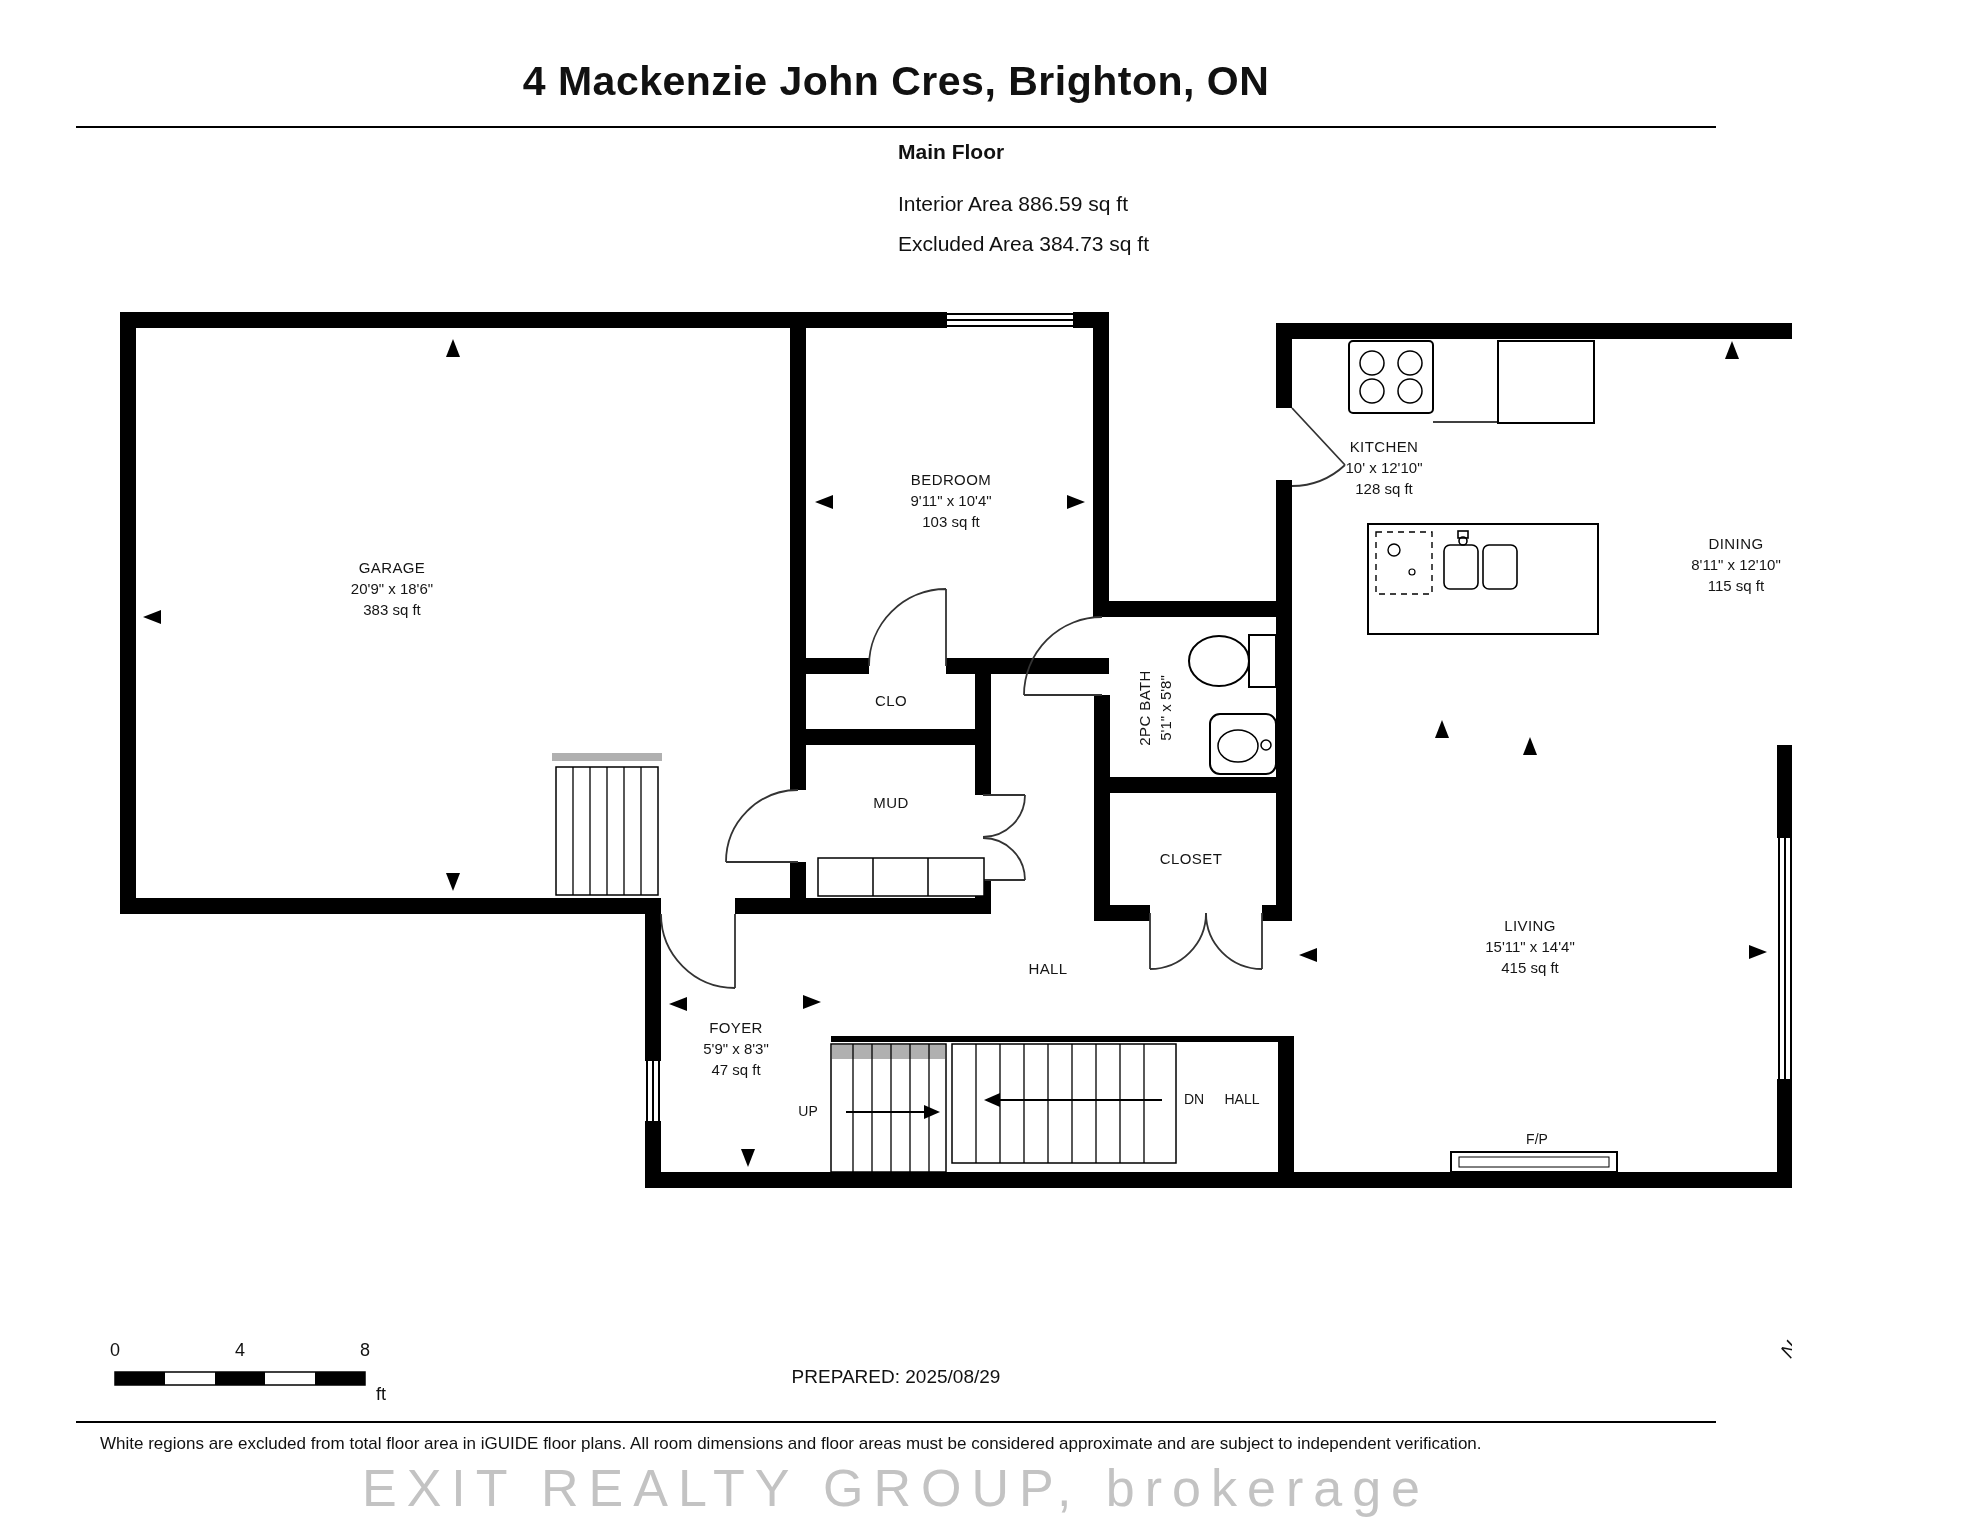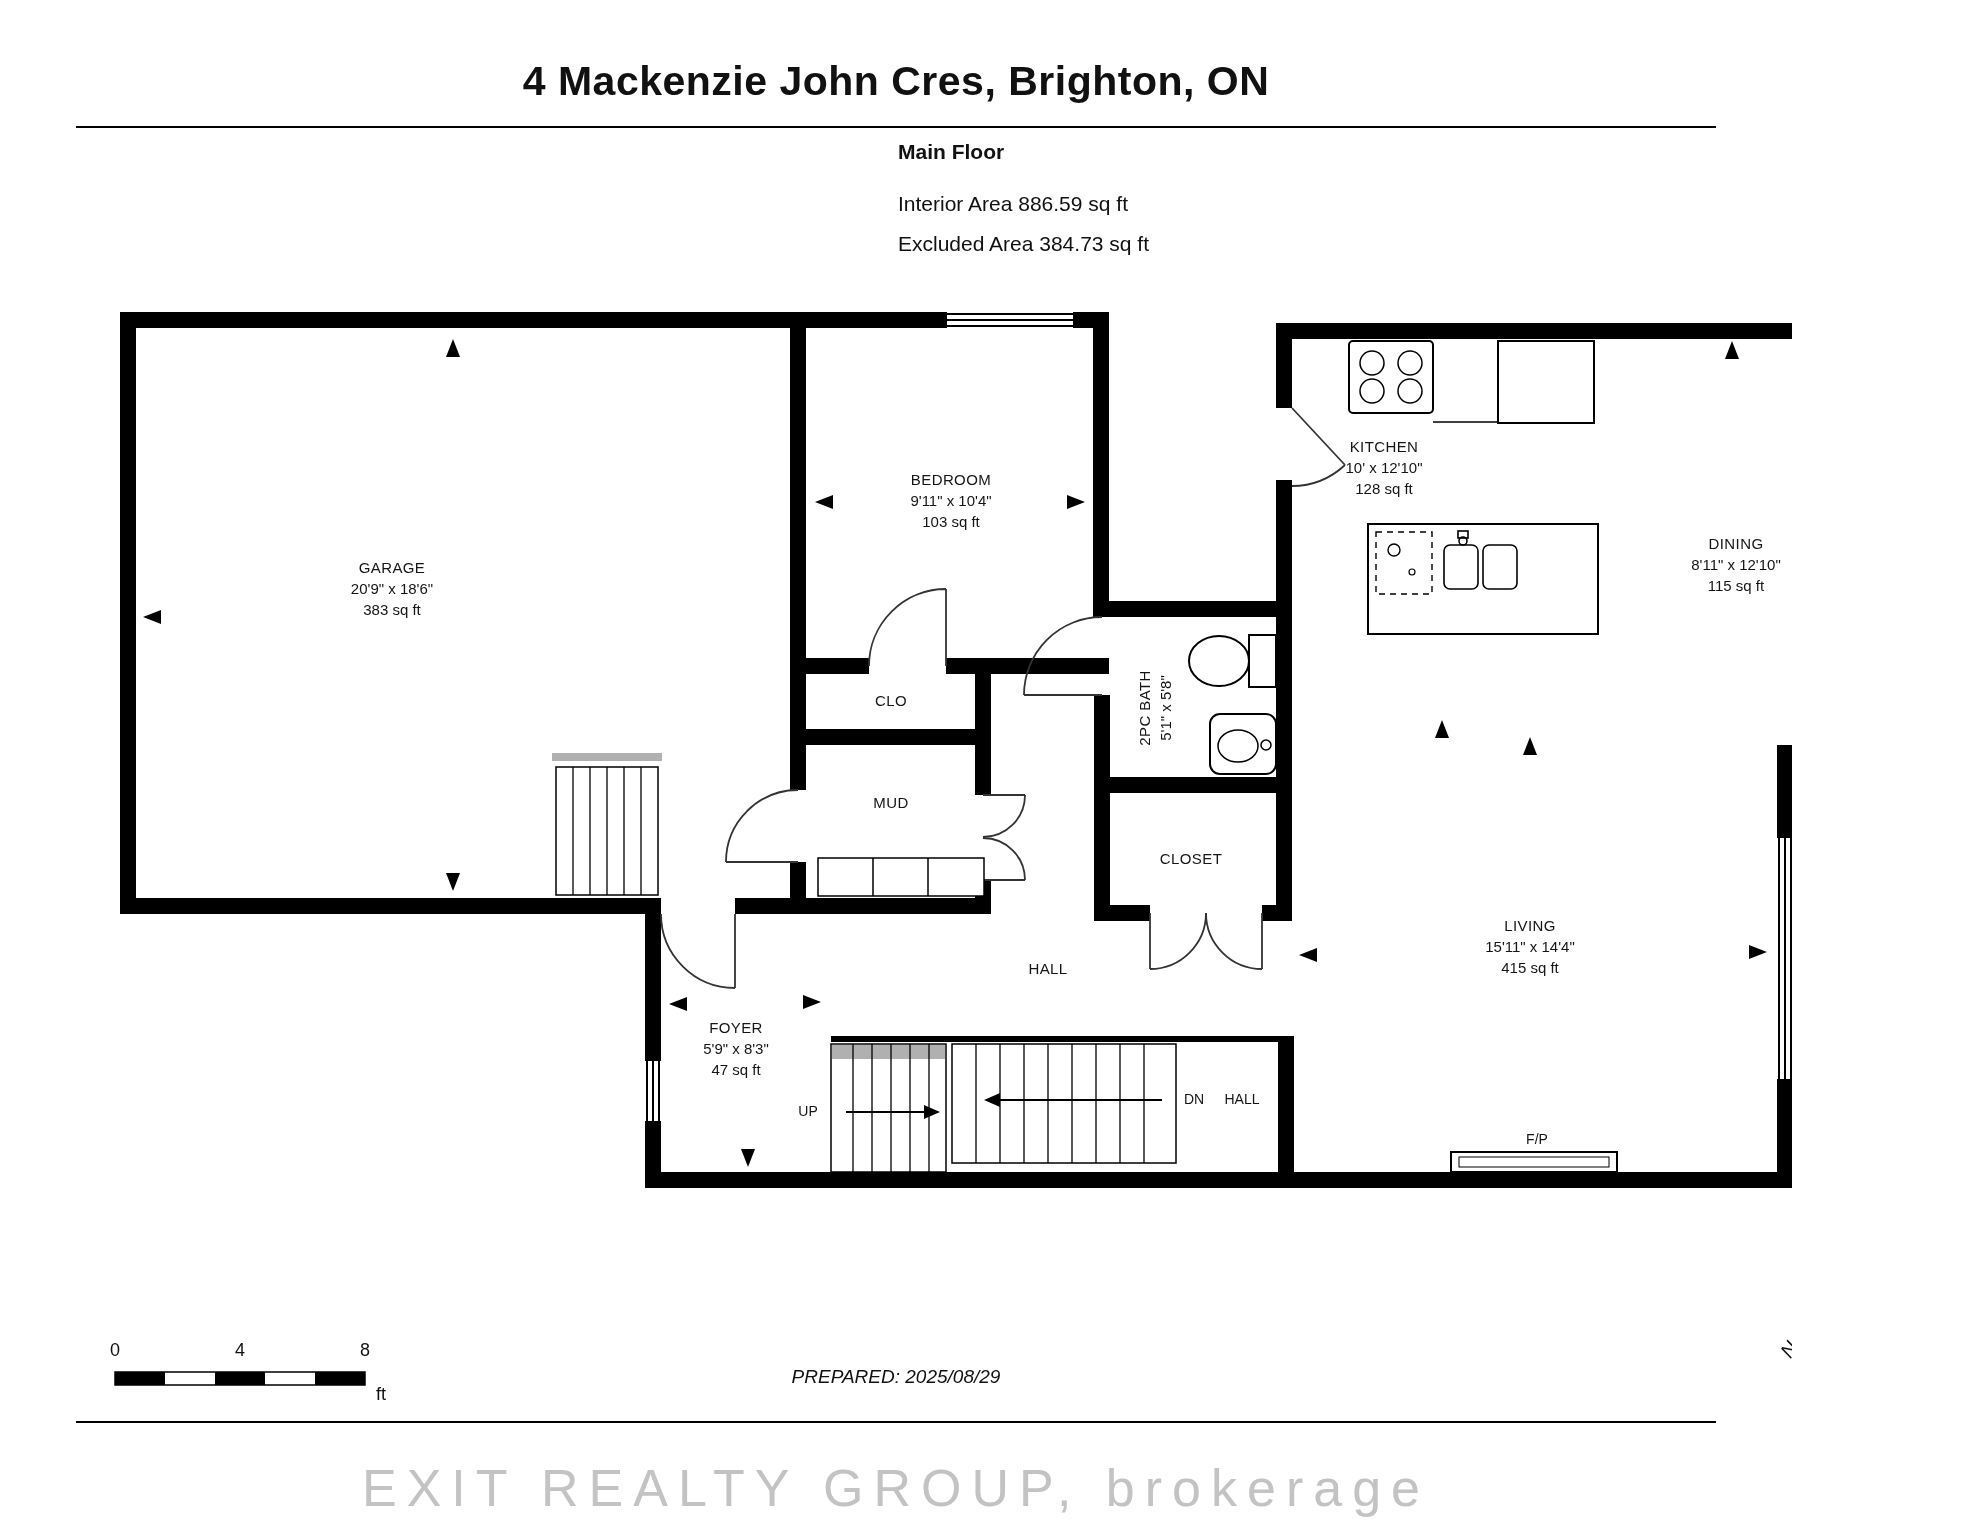--- a/index.html
+++ b/index.html
@@ -13,21 +13,21 @@
   .floor-info{position:absolute;top:140px;left:898px;display:flex;gap:28px;font-size:21px;flex-direction:column;}
   .floor-label{font-weight:bold;}
   .area-col{display:flex;flex-direction:column;gap:16px;}
   .plan-svg{position:absolute;left:0;top:0;}
   .rlabel{position:absolute;transform:translate(-50%,-50%);text-align:center;
           font-size:15px;line-height:1.4;color:#151515;white-space:nowrap;z-index:3;}
   .rlabel span{display:block;}
   .rlabel .rname{letter-spacing:.4px;}
   .rot{transform:translate(-50%,-50%) rotate(-90deg);}
   .small{font-size:14px;}
-  .prepared{position:absolute;top:1366px;left:0;right:0;text-align:center;font-size:19px;font-style:italic;}
+  .prepared{position:absolute;top:1366px;left:0;right:0;text-align:center;font-size:19px;}
   .scale-num{position:absolute;top:1340px;transform:translateX(-50%);font-size:18px;}
   .scale-ft{position:absolute;top:1368px;left:376px;font-size:18px;margin-top:16px;}
   .north{position:absolute;left:1782px;top:1338px;font-size:20px;font-style:italic;
          transform:rotate(-55deg);}
   .disclaimer{position:absolute;top:1434px;left:100px;right:60px;font-size:17px;z-index:4;}
   .watermark{position:absolute;top:1458px;left:0;right:0;text-align:center;font-size:52px;
              color:#c3c3c3;letter-spacing:10px;z-index:1;white-space:nowrap;}
 </style>
 </head>
 <body>
@@ -261,14 +261,15 @@
   <span class="scale-num" style="left:115px;">0</span>
   <span class="scale-num" style="left:240px;">4</span>
   <span class="scale-num" style="left:365px;">8</span>
   <span class="scale-ft">ft</span>
 
   <div class="prepared">PREPARED: 2025/08/29</div>
   <span class="north">N</span>
 
   <div class="rule rule-bottom"></div>
   <div class="watermark">EXIT REALTY GROUP, brokerage</div>
+  <div class="disclaimer">White regions are excluded from total floor area in iGUIDE floor plans. All room dimensions and floor areas must be considered approximate and are subject to independent verification.</div>
 
 </div>
 
 </body></html>

